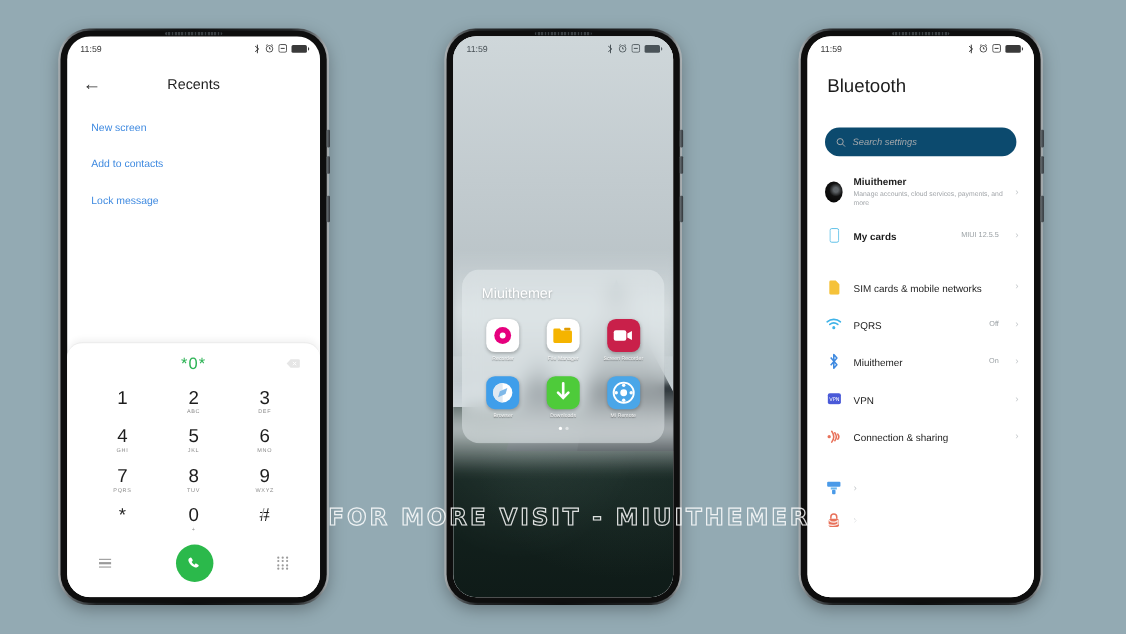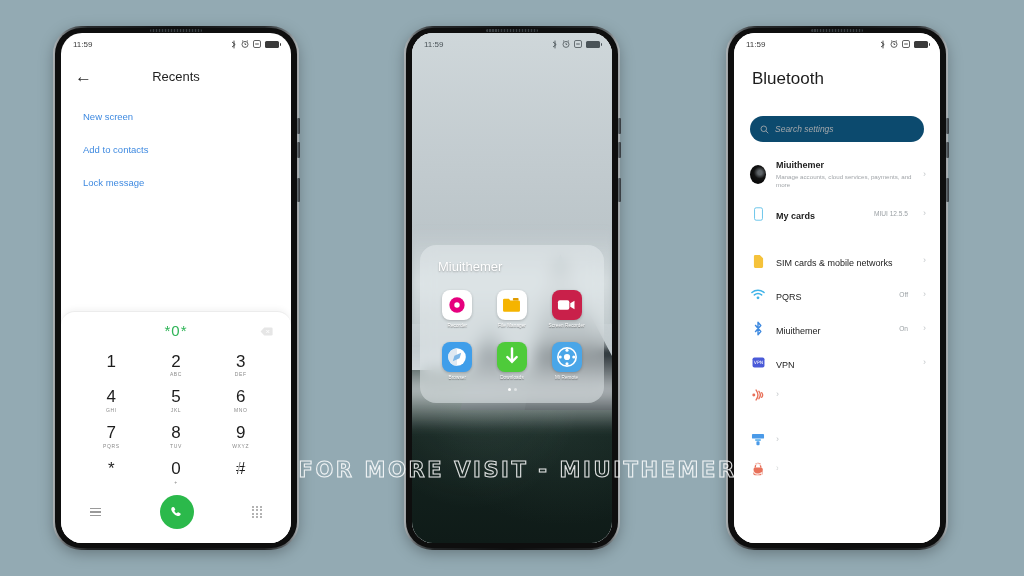--- a/index.html
+++ b/index.html
@@ -556,20 +556,21 @@
             <span class="s-txt"><span class="s-label">VPN</span></span>
             <span class="chev">›</span>
           </div>
           <div class="s-row">
             <span class="s-ico">
               <svg width="14" height="14" viewBox="0 0 15 15">
                 <path d="M5.5 2.2a9 9 0 010 10.6M8.5 3.6a6.4 6.4 0 010 7.8M11.4 5a3.9 3.9 0 010 5" stroke="#e8715a" stroke-width="1.5" fill="none" stroke-linecap="round"></path>
                 <circle cx="3" cy="7.5" r="1.6" fill="#e8715a"></circle>
               </svg>
             </span>
+            <span class="s-txt"><span class="s-label">Connection &amp; sharing</span></span>
             <span class="chev">›</span>
           </div>
         </div>
 
       <div class="s-divider"></div>
 
       <div class="s-group" id="settings-group-2">
           <div class="s-row">
             <span class="s-ico">
               <svg width="14" height="13" viewBox="0 0 15 14">

